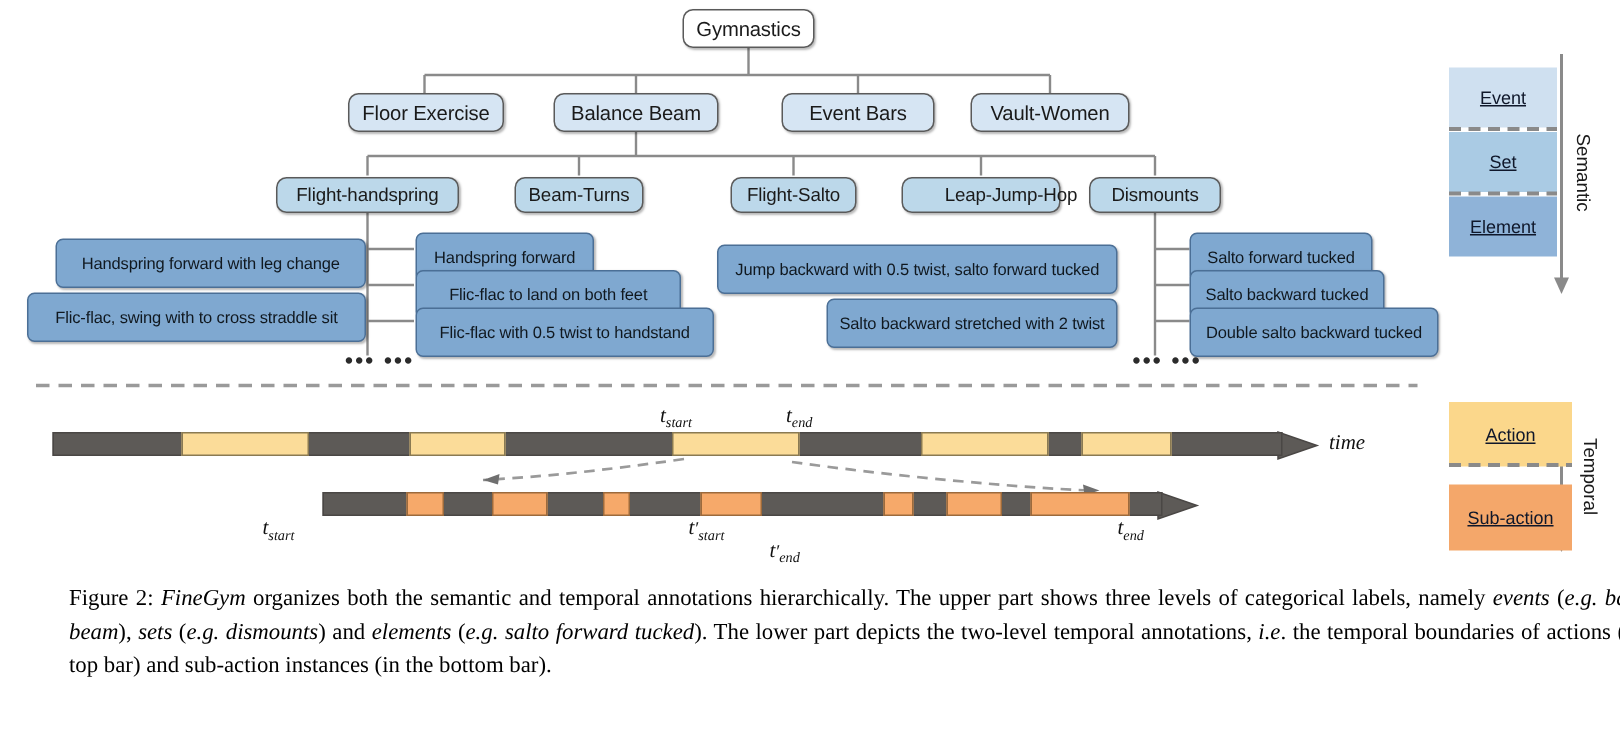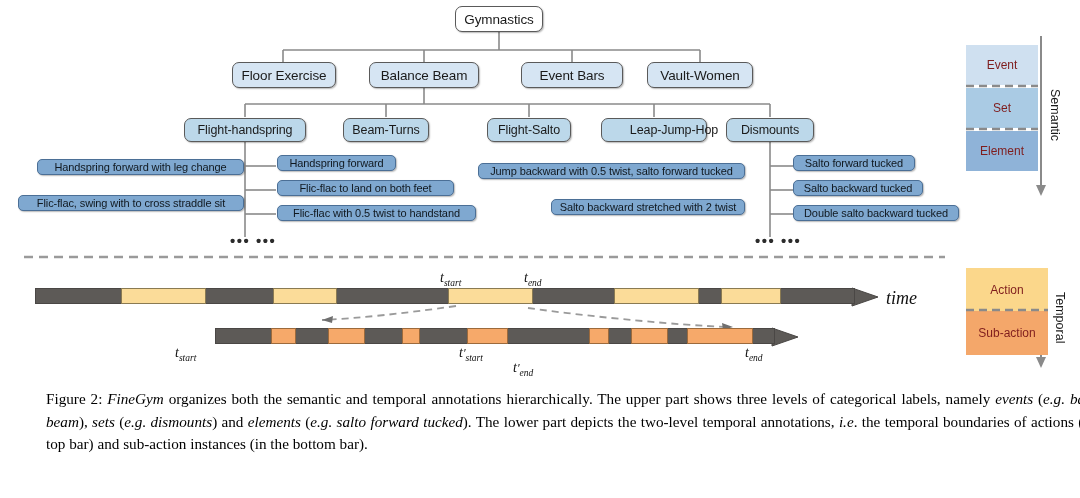--- a/index.html
+++ b/index.html
@@ -21,51 +21,51 @@
     font-size:12.5px;
     color:#1a1a1a;
     display:flex; align-items:center; justify-content:center;
     white-space:nowrap;
     box-shadow:1px 1px 1.5px rgba(0,0,0,0.28);
     letter-spacing:-0.1px;
   }
   .node.root      { background:#ffffff; height:26px; font-size:13.5px; }
   .node.event     { background:#d6e5f3; height:26px; font-size:13.5px; }
   .node.setlvl    { background:#bcd8ea; height:24px; font-size:12.5px; }
-  .node.element   { background:#7fa8d0; height:16px; font-size:11px;
+  .node.element   { background:#7fa8d0; height:33px; font-size:11px;
                     border-color:#4b6f96; border-radius:5px; color:#10181f;text-align:right; }
 
   .dots { position:absolute; font-size:15px; font-weight:700; color:#2b2b2b;
           letter-spacing:1.5px; }
 
   
   .legendbox { position:absolute; display:flex; align-items:center;
-               justify-content:center; font-size:12px; color:#7f1d1d; }
+               justify-content:center; font-size:12px; color:#0f172a;text-decoration:underline; }
   .lg-event   { background:#cfe0f0; }
   .lg-set     { background:#aacbe4; }
   .lg-element { background:#8fb3d8; }
   .lg-action  { background:#fbd78b; }
-  .lg-sub     { background:#f4a76a; }
+  .lg-sub     { background:#f4a76a;margin-top:12px; }
   .axis-label { position:absolute; font-size:12.5px; color:#1a1a1a;
                 writing-mode:vertical-rl; text-align:center;
                 display:flex; align-items:center; justify-content:center; }
 
   
   .barwrap { position:absolute; height:16px; }
   .barbase { position:absolute; left:0; top:0; height:16px;
              background:#5d5a57; border:1px solid #4a4745; }
   .seg { position:absolute; top:0; height:16px; border:1px solid #8a7a52; }
   .seg.action { background:#fbdc99; }
   .seg.sub    { background:#f6a96a; border-color:#9c6a3c; }
 
   .tlabel { position:absolute; font-family:"Liberation Serif", serif;
             font-style:italic; font-size:14px; color:#111; white-space:nowrap; }
   .tlabel sub { font-size:9.5px; font-style:italic; }
   .timeword { position:absolute; font-family:"Liberation Serif", serif;
-              font-style:italic; font-size:18px; color:#111; }
+              font-style:italic; font-size:14px; color:#111; }
 
   
   #caption {
     position:absolute; left:4px; top:388px; width:1072px;
     font-family:"Liberation Serif", serif;
     font-size:15.2px; line-height:22.5px; color:#000;
     text-align:justify; text-justify:inter-word;margin-left:42px;
   }
   #caption i { font-style:italic; }
 </style>

